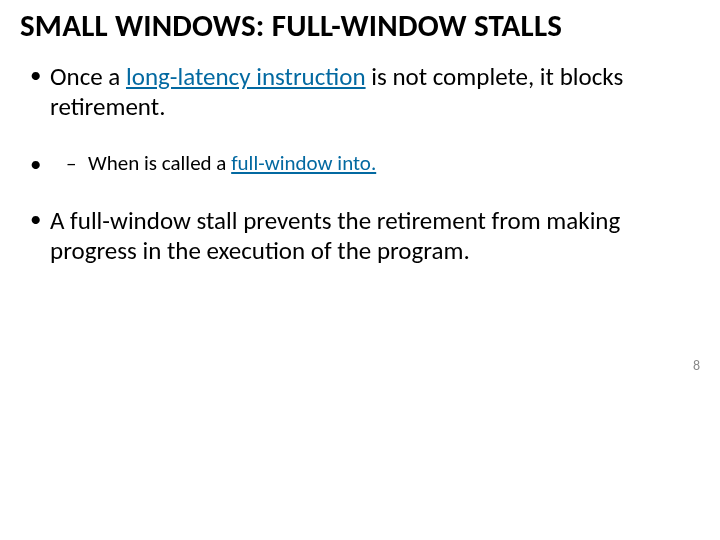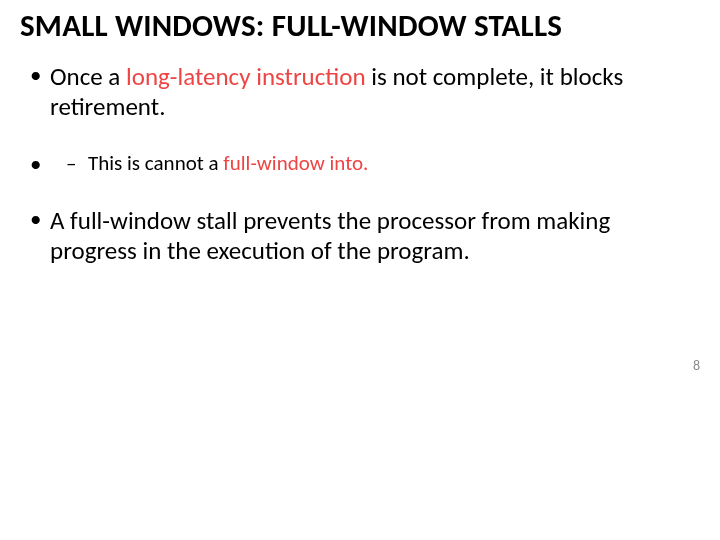--- a/index.html
+++ b/index.html
@@ -2,21 +2,21 @@
 <html><head>
 <meta charset="utf-8">
 <style>
   * { margin: 0; padding: 0; box-sizing: border-box; }
   html, body { width: 720px; height: 540px; background: #fff; font-family: Calibri, "Segoe UI", Arial, sans-serif; color: #000; }
   .slide { width: 720px; height: 388px; position: relative; padding: 6px 20px 0 20px; }
   .title { font-size: 31px; font-weight: 700; letter-spacing: 0.2px; margin-bottom: 18px; white-space: nowrap; }
   ul.main { list-style: none; padding-left: 0; }
   ul.main > li { position: relative; padding-left: 30px; font-size: 25px; line-height: 1.18; margin-bottom: 30px; }
   ul.main > li::before { content: "•"; position: absolute; left: 10px; top: 0; font-size: 23px; }
-  .highlight { color: #ef4444; }
+  .highlight { color: #0369a1; text-decoration: underline; }
   ul.sub { list-style: none; padding-left: 16px; margin-top: 6px; }
   ul.sub > li { position: relative; padding-left: 22px; font-size: 21px; line-height: 1.2; }
   ul.sub > li::before { content: "–"; position: absolute; left: 0; top: 0; font-size: 21px; }
   .pagenum { position: absolute; right: 20px; bottom: 14px; font-size: 14px; color: #8a8a8a; }
 </style>
 </head>
 <body>
 
 <div class="slide">
   <div class="title">SMALL WINDOWS: FULL-WINDOW STALLS</div>
@@ -24,25 +24,25 @@
   <ul class="main">
 
     <li>
       <span>Once a </span><span class="highlight">long-latency instruction</span><span> is not complete, it blocks retirement.</span>
     </li>
 
 
     <li>
       <ul class="sub">
         <li>
-          <span>This is cannot a </span><span class="highlight">full-window into.</span>
+          <span>When is called a </span><span class="highlight">full-window into.</span>
         </li>
       </ul>
     </li>
 
     <li>
-      <span>A full-window stall prevents the processor from making progress in the execution of the program.</span>
+      <span>A full-window stall prevents the retirement from making progress in the execution of the program.</span>
     </li>
 
   </ul>
 
   <div class="pagenum">8</div>
 </div>
 
 </body></html>

